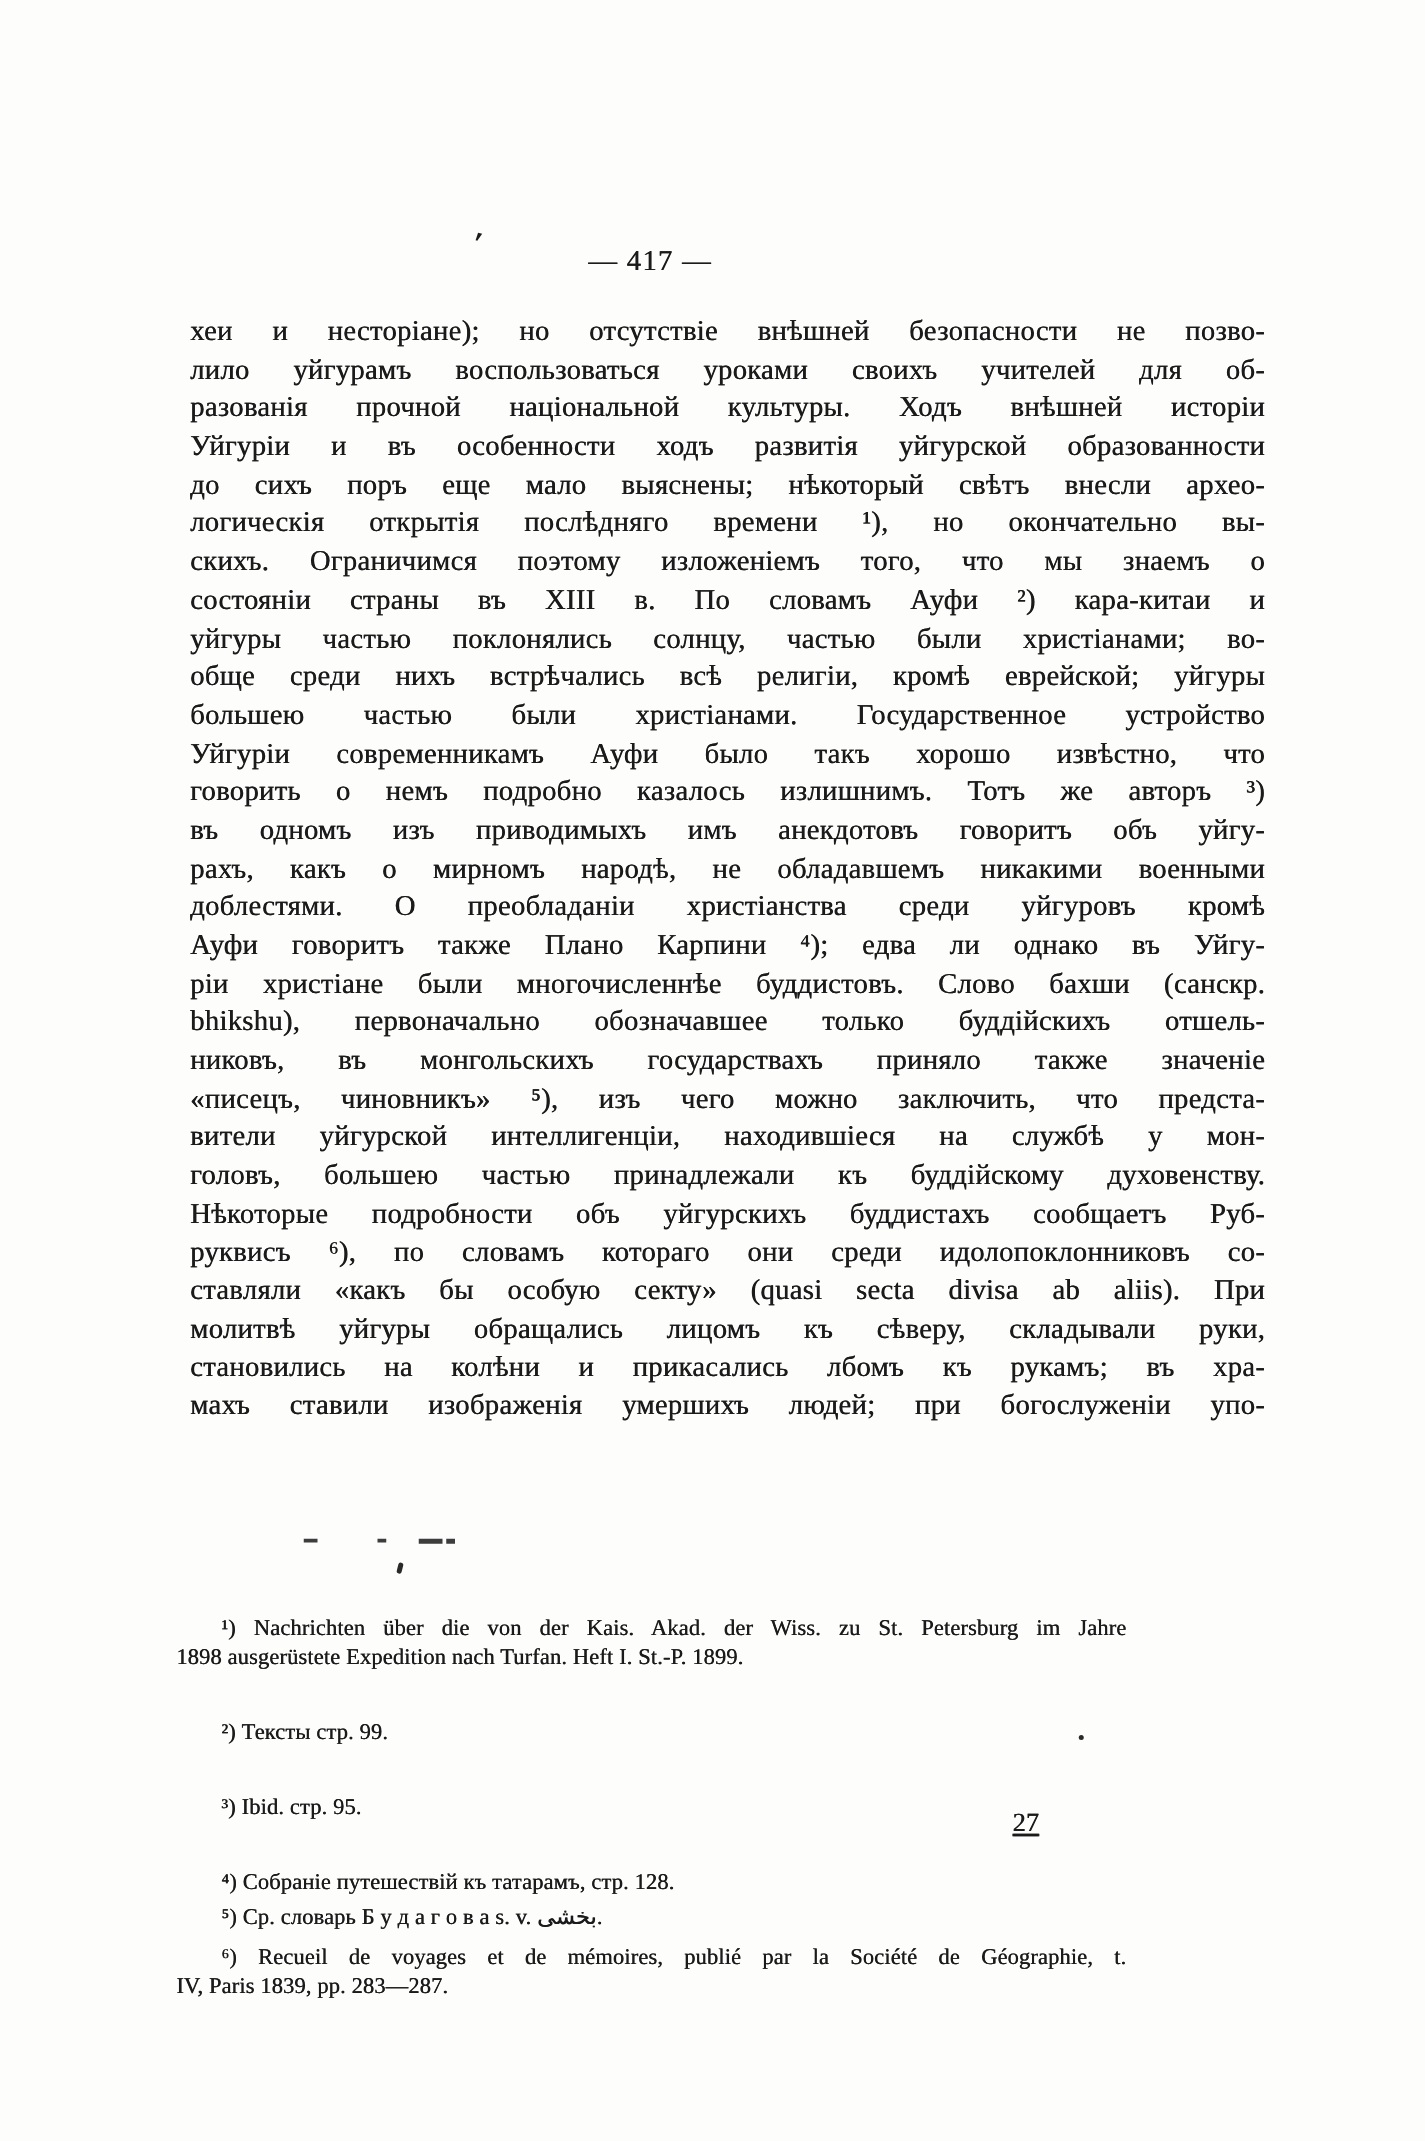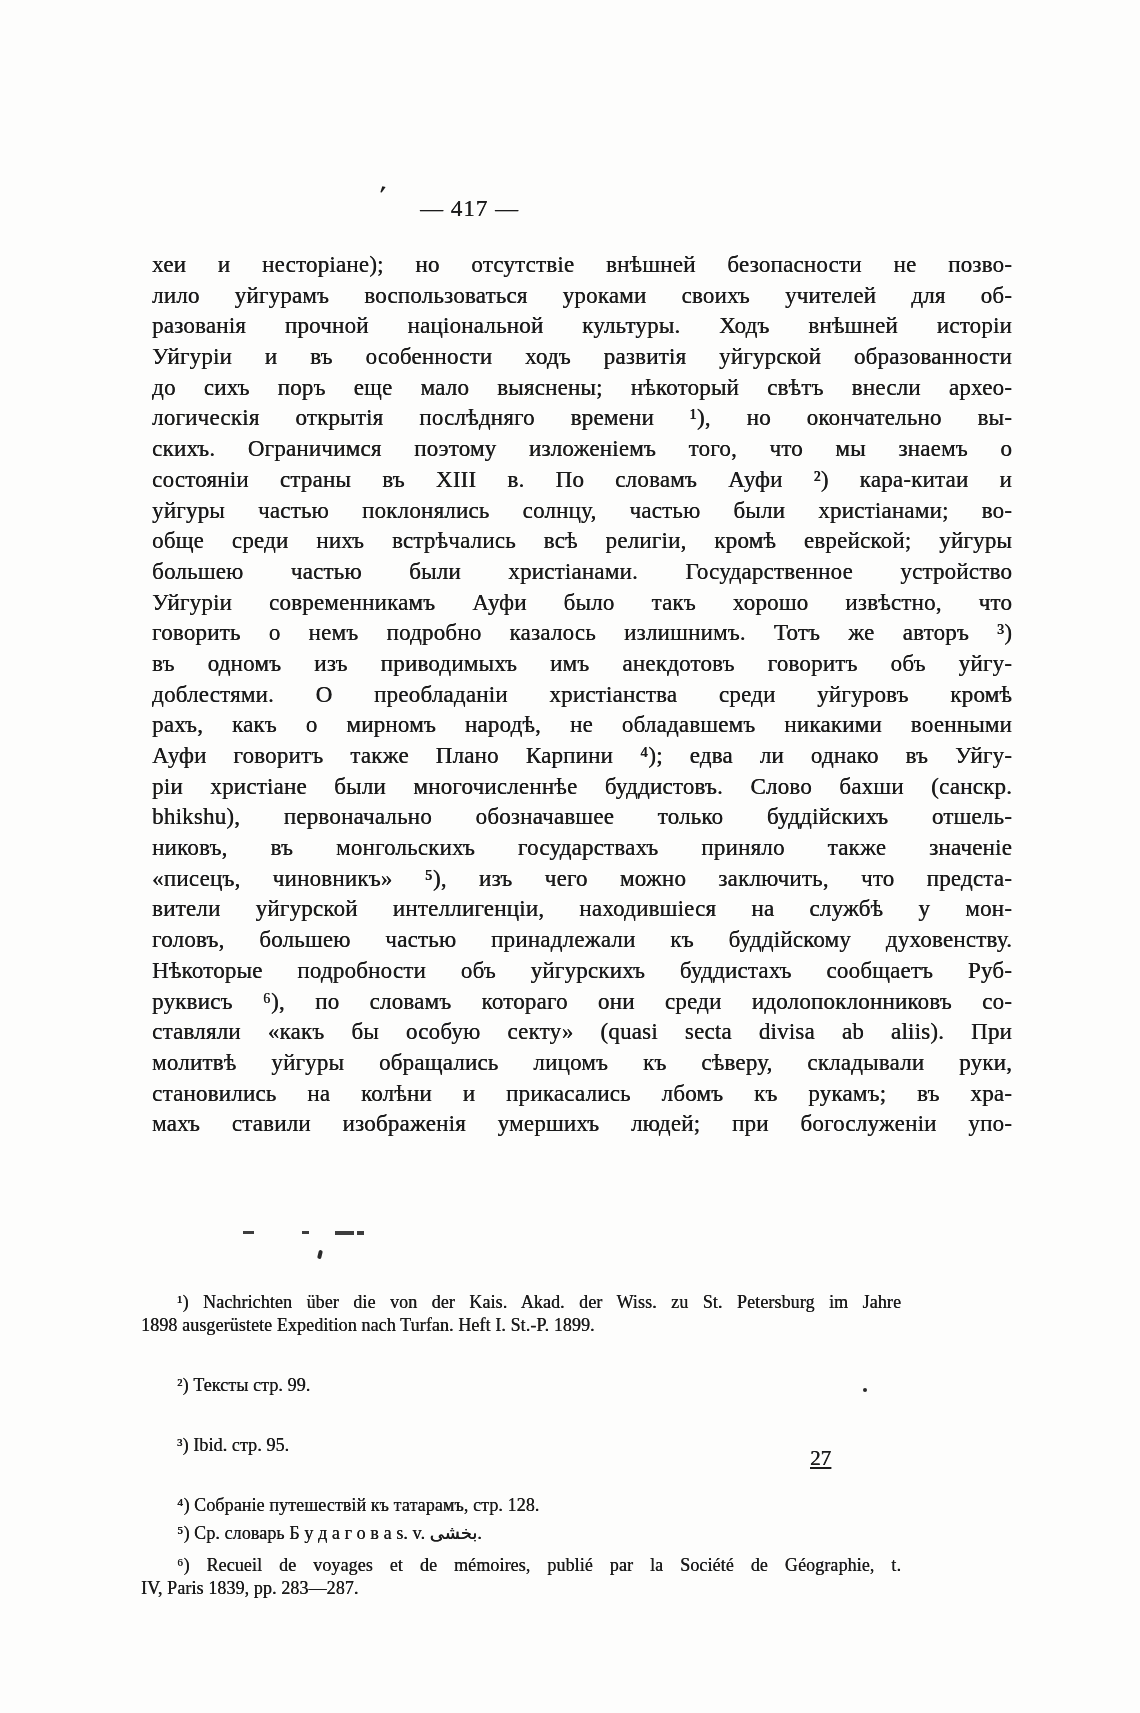--- a/index.html
+++ b/index.html
@@ -8,21 +8,21 @@
     background: #fdfdfc;
     font-family: "Liberation Serif", "DejaVu Serif", serif;
     color: #1b1b1b;
     position: relative;
     overflow: hidden;
   }
   .page { position: absolute; inset: 0; }
 
   .page-header {
     position: absolute; top: 196px; left: 420px; width: 200px;
-    text-align: left; font-size: 23px; letter-spacing: 1px;
+    text-align: center; font-size: 23px; letter-spacing: 1px;
     text-shadow: 0.35px 0 0 currentColor;
   }
   .stray-mark {
     position: absolute; top: 180px; left: 378px;
     font-size: 27px; font-weight: bold; transform: rotate(12deg);
   }
 
   .main-text {
     position: absolute; left: 152px; top: 250px; width: 860px;
     font-size: 23px; line-height: 30.7px; letter-spacing: 0.2px;
@@ -79,22 +79,22 @@
       <div class="text-line">до сихъ поръ еще мало выяснены; нѣкоторый свѣтъ внесли архео-</div>
       <div class="text-line">логическія открытія послѣдняго времени ¹), но окончательно вы-</div>
       <div class="text-line">скихъ. Ограничимся поэтому изложеніемъ того, что мы знаемъ о</div>
       <div class="text-line">состояніи страны въ XIII в. По словамъ Ауфи ²) кара-китаи и</div>
       <div class="text-line">уйгуры частью поклонялись солнцу, частью были христіанами; во-</div>
       <div class="text-line">обще среди нихъ встрѣчались всѣ религіи, кромѣ еврейской; уйгуры</div>
       <div class="text-line">большею частью были христіанами. Государственное устройство</div>
       <div class="text-line">Уйгуріи современникамъ Ауфи было такъ хорошо извѣстно, что</div>
       <div class="text-line">говорить о немъ подробно казалось излишнимъ. Тотъ же авторъ ³)</div>
       <div class="text-line">въ одномъ изъ приводимыхъ имъ анекдотовъ говоритъ объ уйгу-</div>
+      <div class="text-line">рахъ, какъ о мирномъ народѣ, не обладавшемъ никакими военными</div>
       <div class="text-line">доблестями. О преобладаніи христіанства среди уйгуровъ кромѣ</div>
-      <div class="text-line">рахъ, какъ о мирномъ народѣ, не обладавшемъ никакими военными</div>
       <div class="text-line">Ауфи говоритъ также Плано Карпини ⁴); едва ли однако въ Уйгу-</div>
       <div class="text-line">ріи христіане были многочисленнѣе буддистовъ. Слово бахши (санскр.</div>
       <div class="text-line">bhikshu), первоначально обозначавшее только буддійскихъ отшель-</div>
       <div class="text-line">никовъ, въ монгольскихъ государствахъ приняло также значеніе</div>
       <div class="text-line">«писецъ, чиновникъ» ⁵), изъ чего можно заключить, что предста-</div>
       <div class="text-line">вители уйгурской интеллигенціи, находившіеся на службѣ у мон-</div>
       <div class="text-line">головъ, большею частью принадлежали къ буддійскому духовенству.</div>
       <div class="text-line">Нѣкоторые подробности объ уйгурскихъ буддистахъ сообщаетъ Руб-</div>
       <div class="text-line">руквисъ ⁶), по словамъ котораго они среди идолопоклонниковъ со-</div>
       <div class="text-line">ставляли «какъ бы особую секту» (quasi secta divisa ab aliis). При</div>

